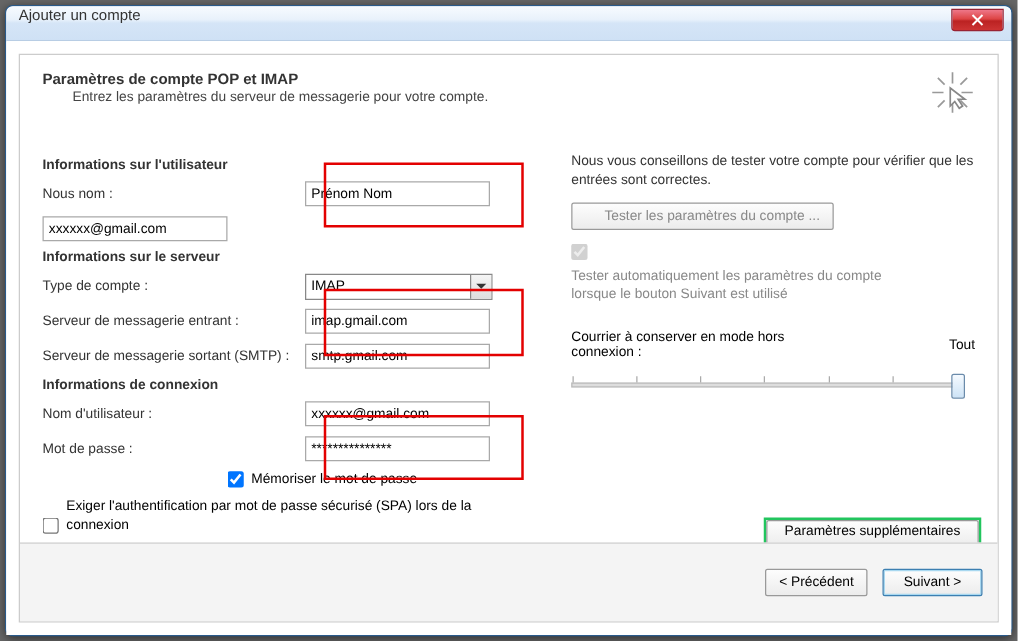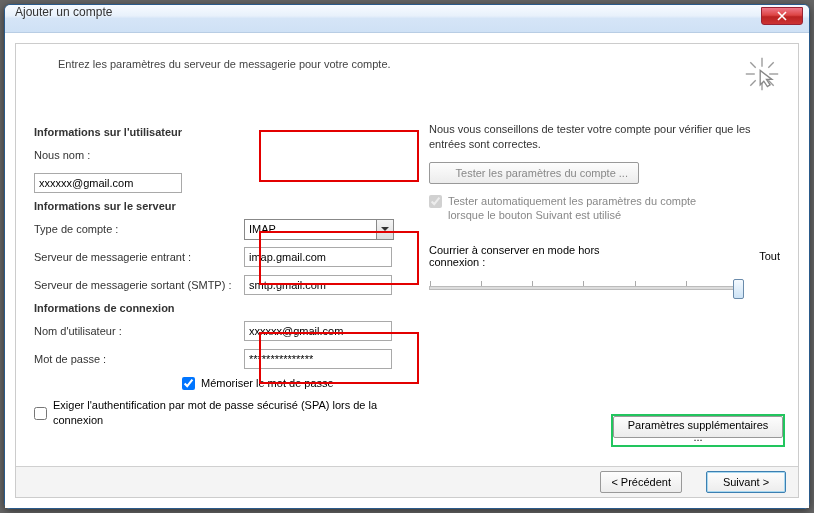--- a/index.html
+++ b/index.html
@@ -44,21 +44,21 @@
   position: relative;
   padding: 12px 18px;
 }
 
 .header-row { display: flex; }
 .header-text { flex: 1; }
 .header-title { font-size: 12px; font-weight: bold; color: #333; }
 .header-sub { font-size: 11px; color: #444; margin-left: 24px; margin-top: 2px; }
 .cursor-icon { width: 36px; height: 36px; }
 
-.columns { display: flex; margin-top: 30px; }
+.columns { display: flex; margin-top: 30px; gap: 28px; }
 .left-col { width: 395px; }
 .right-col { flex: 1; }
 
 .section-heading { font-size: 11px; font-weight: bold; color: #333; margin-bottom: 6px; margin-top: 4px; }
 .form-row { display: flex; align-items: center; margin-bottom: 6px; height: 22px; }
 .form-label { font-size: 11px; color: #333; width: 210px; }
 .right-col .form-label, .right-col .section-heading, .right-col .desc, .right-col label { font-size: 11px; }
 .desc { font-size: 11px; color: #333; margin-bottom: 10px; line-height: 1.35; }
 
 .text-input {
@@ -80,21 +80,21 @@
   background: linear-gradient(#f5f5f5,#ddd);
   display:flex; align-items:center; justify-content:center;
 }
 .select-wrap .arrow-btn::after { content:""; border-left:4px solid transparent; border-right:4px solid transparent; border-top:4px solid #333; }
 
 .red-box { border: 2px solid #e30000; padding: 3px 4px; position: absolute; }
 .red-box-1 { left: 243px; top: 86px; width: 160px; height: 52px; }
 .red-box-2 { left: 243px; top: 187px; width: 160px; height: 54px; }
 .red-box-3 { left: 243px; top: 288px; width: 160px; height: 52px; }
 
-.checkbox-row { display:flex; align-items: center; gap:6px; font-size: 11px; line-height: 1.3; }
+.checkbox-row { display:flex; align-items: flex-end; gap:6px; font-size: 11px; line-height: 1.3; }
 .checkbox-row input { margin-top: 1px; }
 
 .btn {
   font-size: 11px; padding: 2px 10px; height: 22px;
   background: linear-gradient(#fdfdfd,#ececec);
   border: 1px solid #999; border-radius: 2px;
   cursor: pointer; min-width: 90px;
 }
 .btn:disabled { color: #888; cursor: default; }
 .btn-primary { border: 1px solid #3c7fb1; box-shadow: 0 0 0 1px #a8d8f0 inset; }
@@ -118,22 +118,22 @@
 
 .more-settings-wrap {
   position: absolute; right: 13px; top: 370px;
   border: 2px solid #22c55e; padding: 0;
 }
 .more-settings-btn { width: 170px; }
 
 .footer {
   position: absolute; bottom: 0; left: 0; right: 0;
   border-top: 1px solid #d0d0d0;
-  padding: 4px 12px;
-  display: flex; justify-content: flex-end; gap: 24px;
+  padding: 20px 12px;
+  display: flex; justify-content: flex-end; gap: 12px;
   background: #f4f4f4;
 }
 .footer .btn { min-width: 80px; }
 
 .memorize-row { margin-left: 148px; margin-top: 2px; margin-bottom: 8px; }
 .spa-row { margin-top: 8px; }
 </style>
 </head>
 <body>
 
@@ -145,20 +145,21 @@
           <path d="M1 1 L9 9 M9 1 L1 9" stroke="#fff" stroke-width="1.6"></path>
         </svg>
     </div>
   </div>
 
   <div class="content-area">
     <div class="inner-panel">
 
       <div class="header-row">
         <div class="header-text">
+          <div class="header-title">Paramètres de compte POP et IMAP</div>
           <div class="header-sub">Entrez les paramètres du serveur de messagerie pour votre compte.</div>
         </div>
         <svg class="cursor-icon" viewBox="0 0 40 40">
           <g stroke="#999" stroke-width="1.5" fill="none">
             <line x1="20" y1="2" x2="20" y2="12"></line>
               <line x1="20" y1="28" x2="20" y2="38"></line>
             <line x1="2" y1="20" x2="12" y2="20"></line>
               <line x1="28" y1="20" x2="38" y2="20"></line>
             <line x1="7" y1="7" x2="13" y2="13"></line>
               <line x1="27" y1="27" x2="33" y2="33"></line>
@@ -168,20 +169,21 @@
           </g>
         </svg>
       </div>
 
       <div class="columns">
         <div class="left-col">
 
           <div class="section-heading">Informations sur l'utilisateur</div>
           <div class="form-row">
             <div class="form-label">Nous nom :</div>
+            <input class="text-input" value="Prénom Nom" style="">
           </div>
           <div class="form-row">
             <input class="text-input" value="xxxxxx@gmail.com" style="">
           </div>
 
           <div class="section-heading">Informations sur le serveur</div>
           <div class="form-row">
             <div class="form-label">Type de compte :</div>
             <div class="select-wrap">
               <span>IMAP</span>
@@ -214,21 +216,21 @@
 
           <div class="checkbox-row spa-row">
             <input type="checkbox" style="">
             <label style="max-width:330px">Exiger l'authentification par mot de passe sécurisé (SPA) lors de la connexion</label>
           </div>
         </div>
 
         <div class="right-col">
           <div class="desc">Nous vous conseillons de tester votre compte pour vérifier que les entrées sont correctes.</div>
           <button class="btn test-btn" disabled="">Tester les paramètres du compte ...</button>
-          <div class="checkbox-row" style="margin-top:10px; color:#888; align-items:flex-start;">
+          <div class="checkbox-row" style="margin-top:10px; color:#888; align-items:flex-start;flex-direction:column;">
             <input type="checkbox" checked="" disabled="" style="">
             <label style="max-width:280px">Tester automatiquement les paramètres du compte lorsque le bouton Suivant est utilisé</label>
           </div>
 
           <div class="slider-wrap">
             <div class="slider-header">
               <span style="max-width:220px">Courrier à conserver en mode hors connexion :</span>
               <span>Tout</span>
             </div>
             <div class="slider-track">

